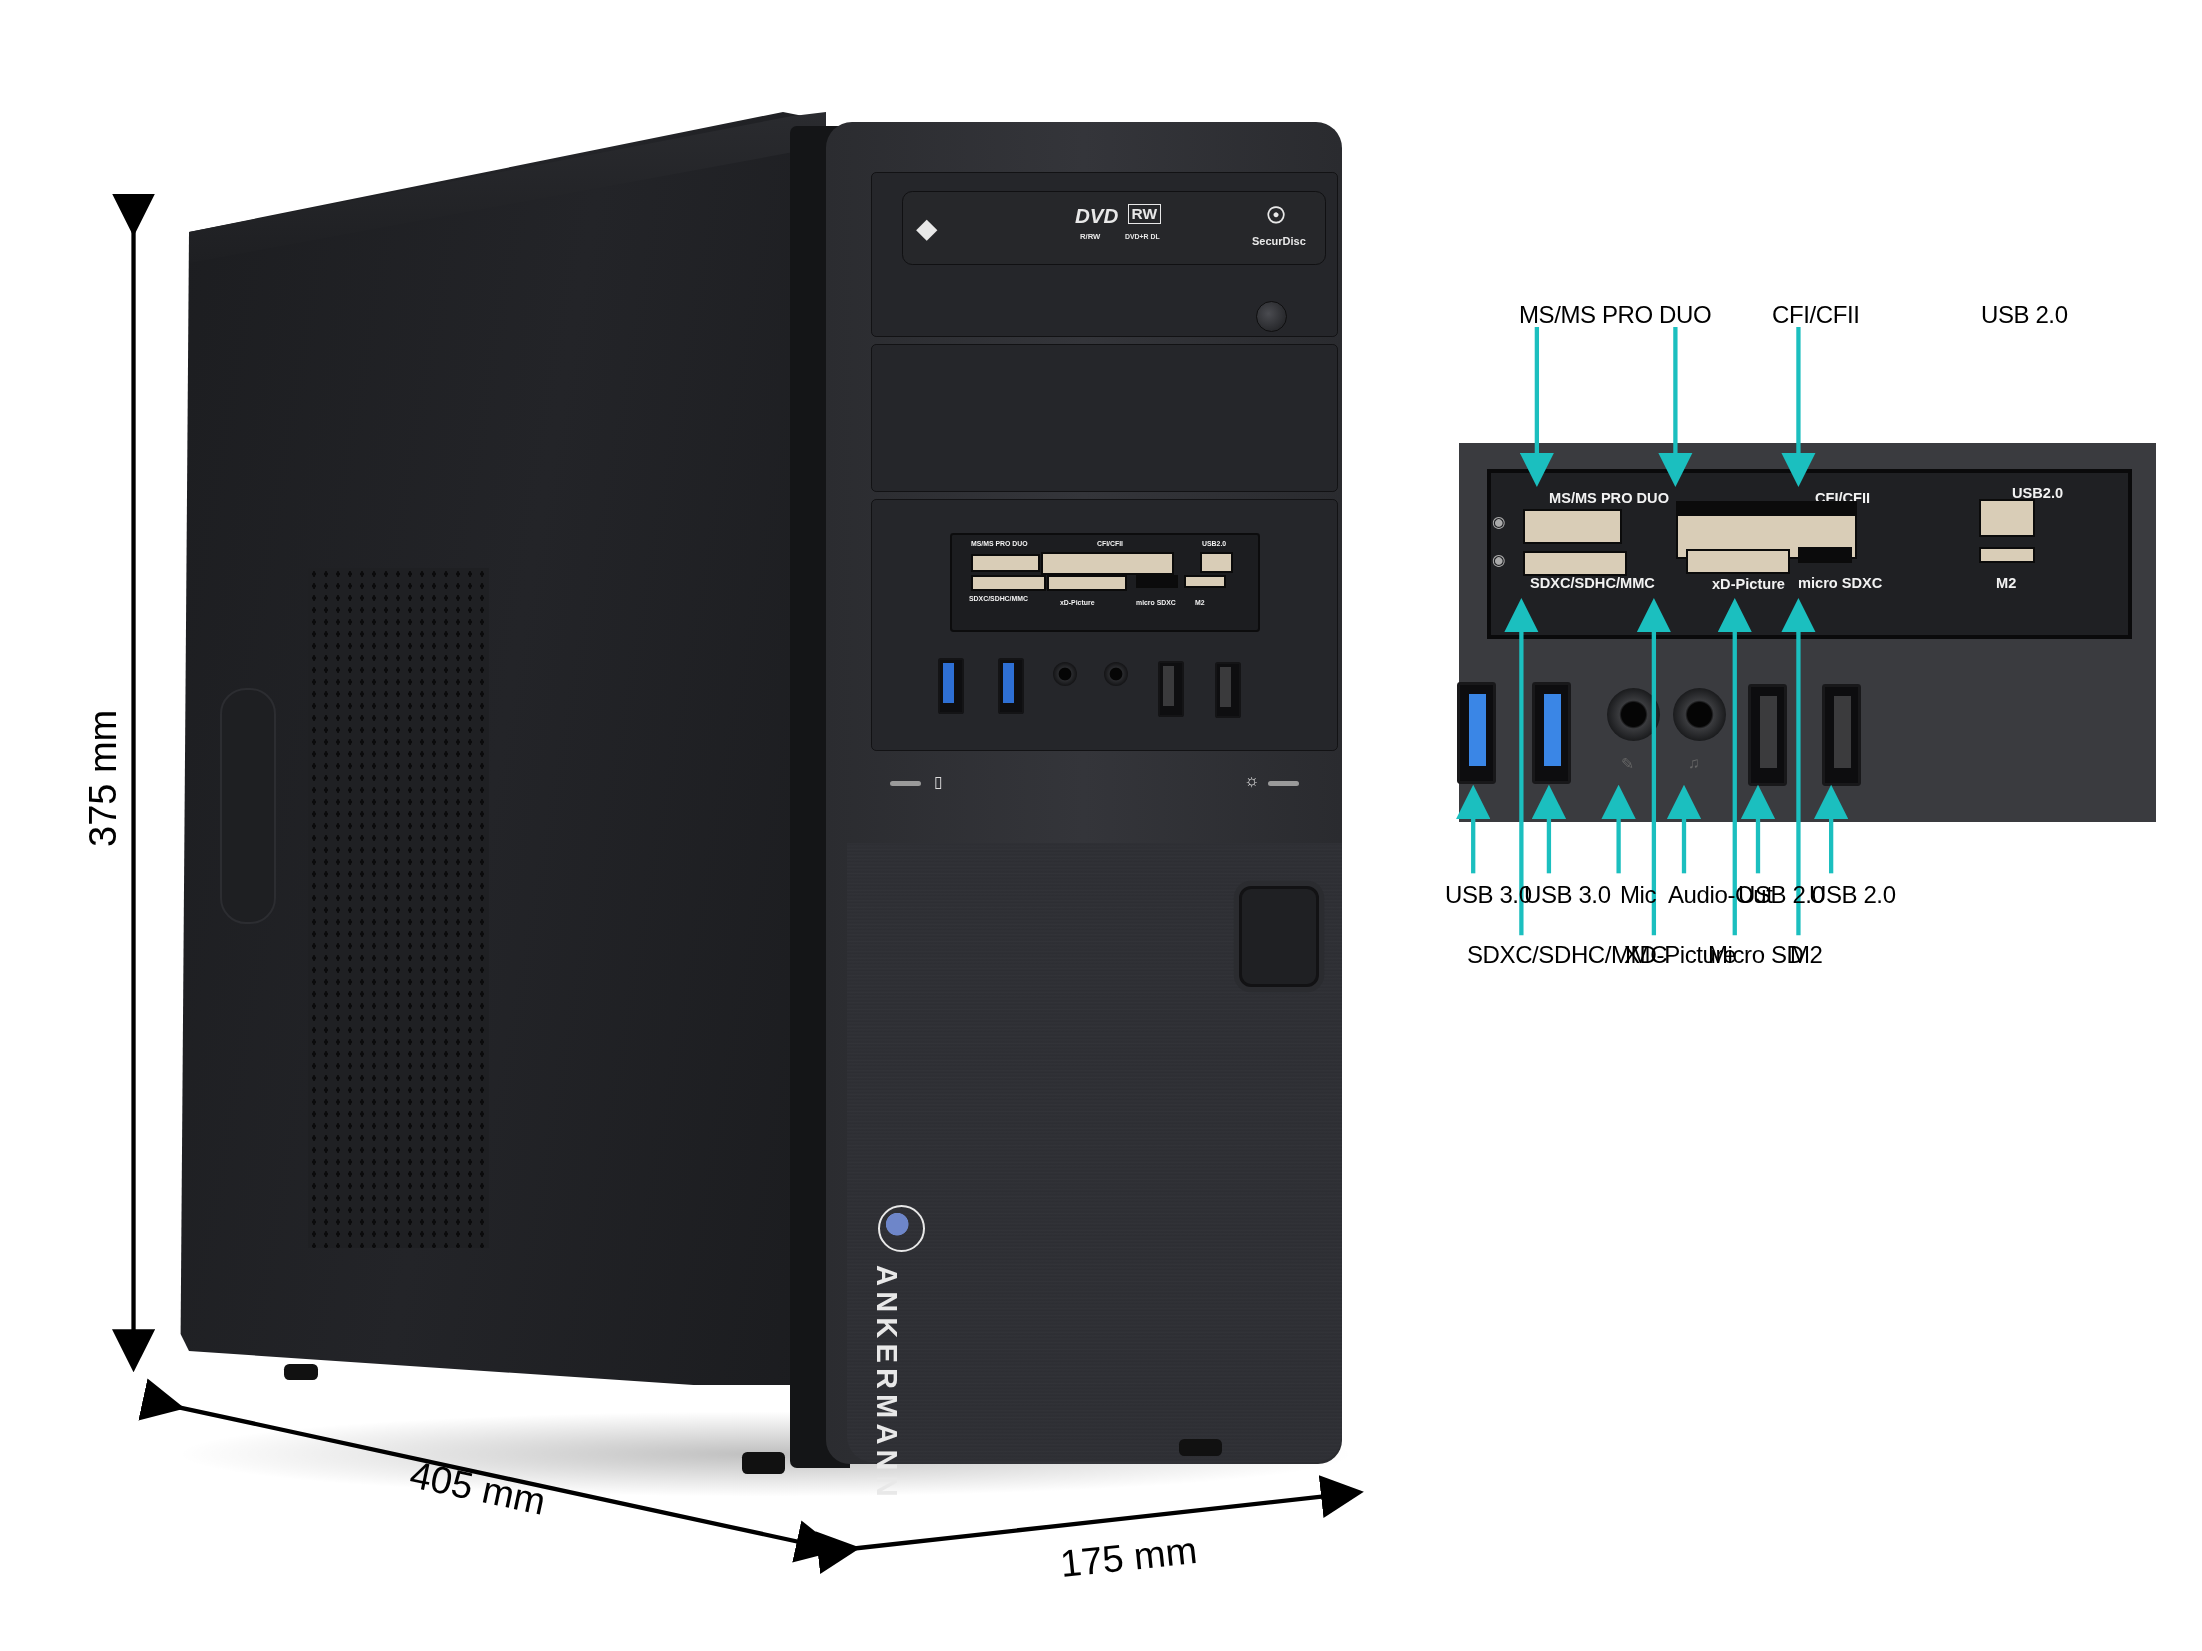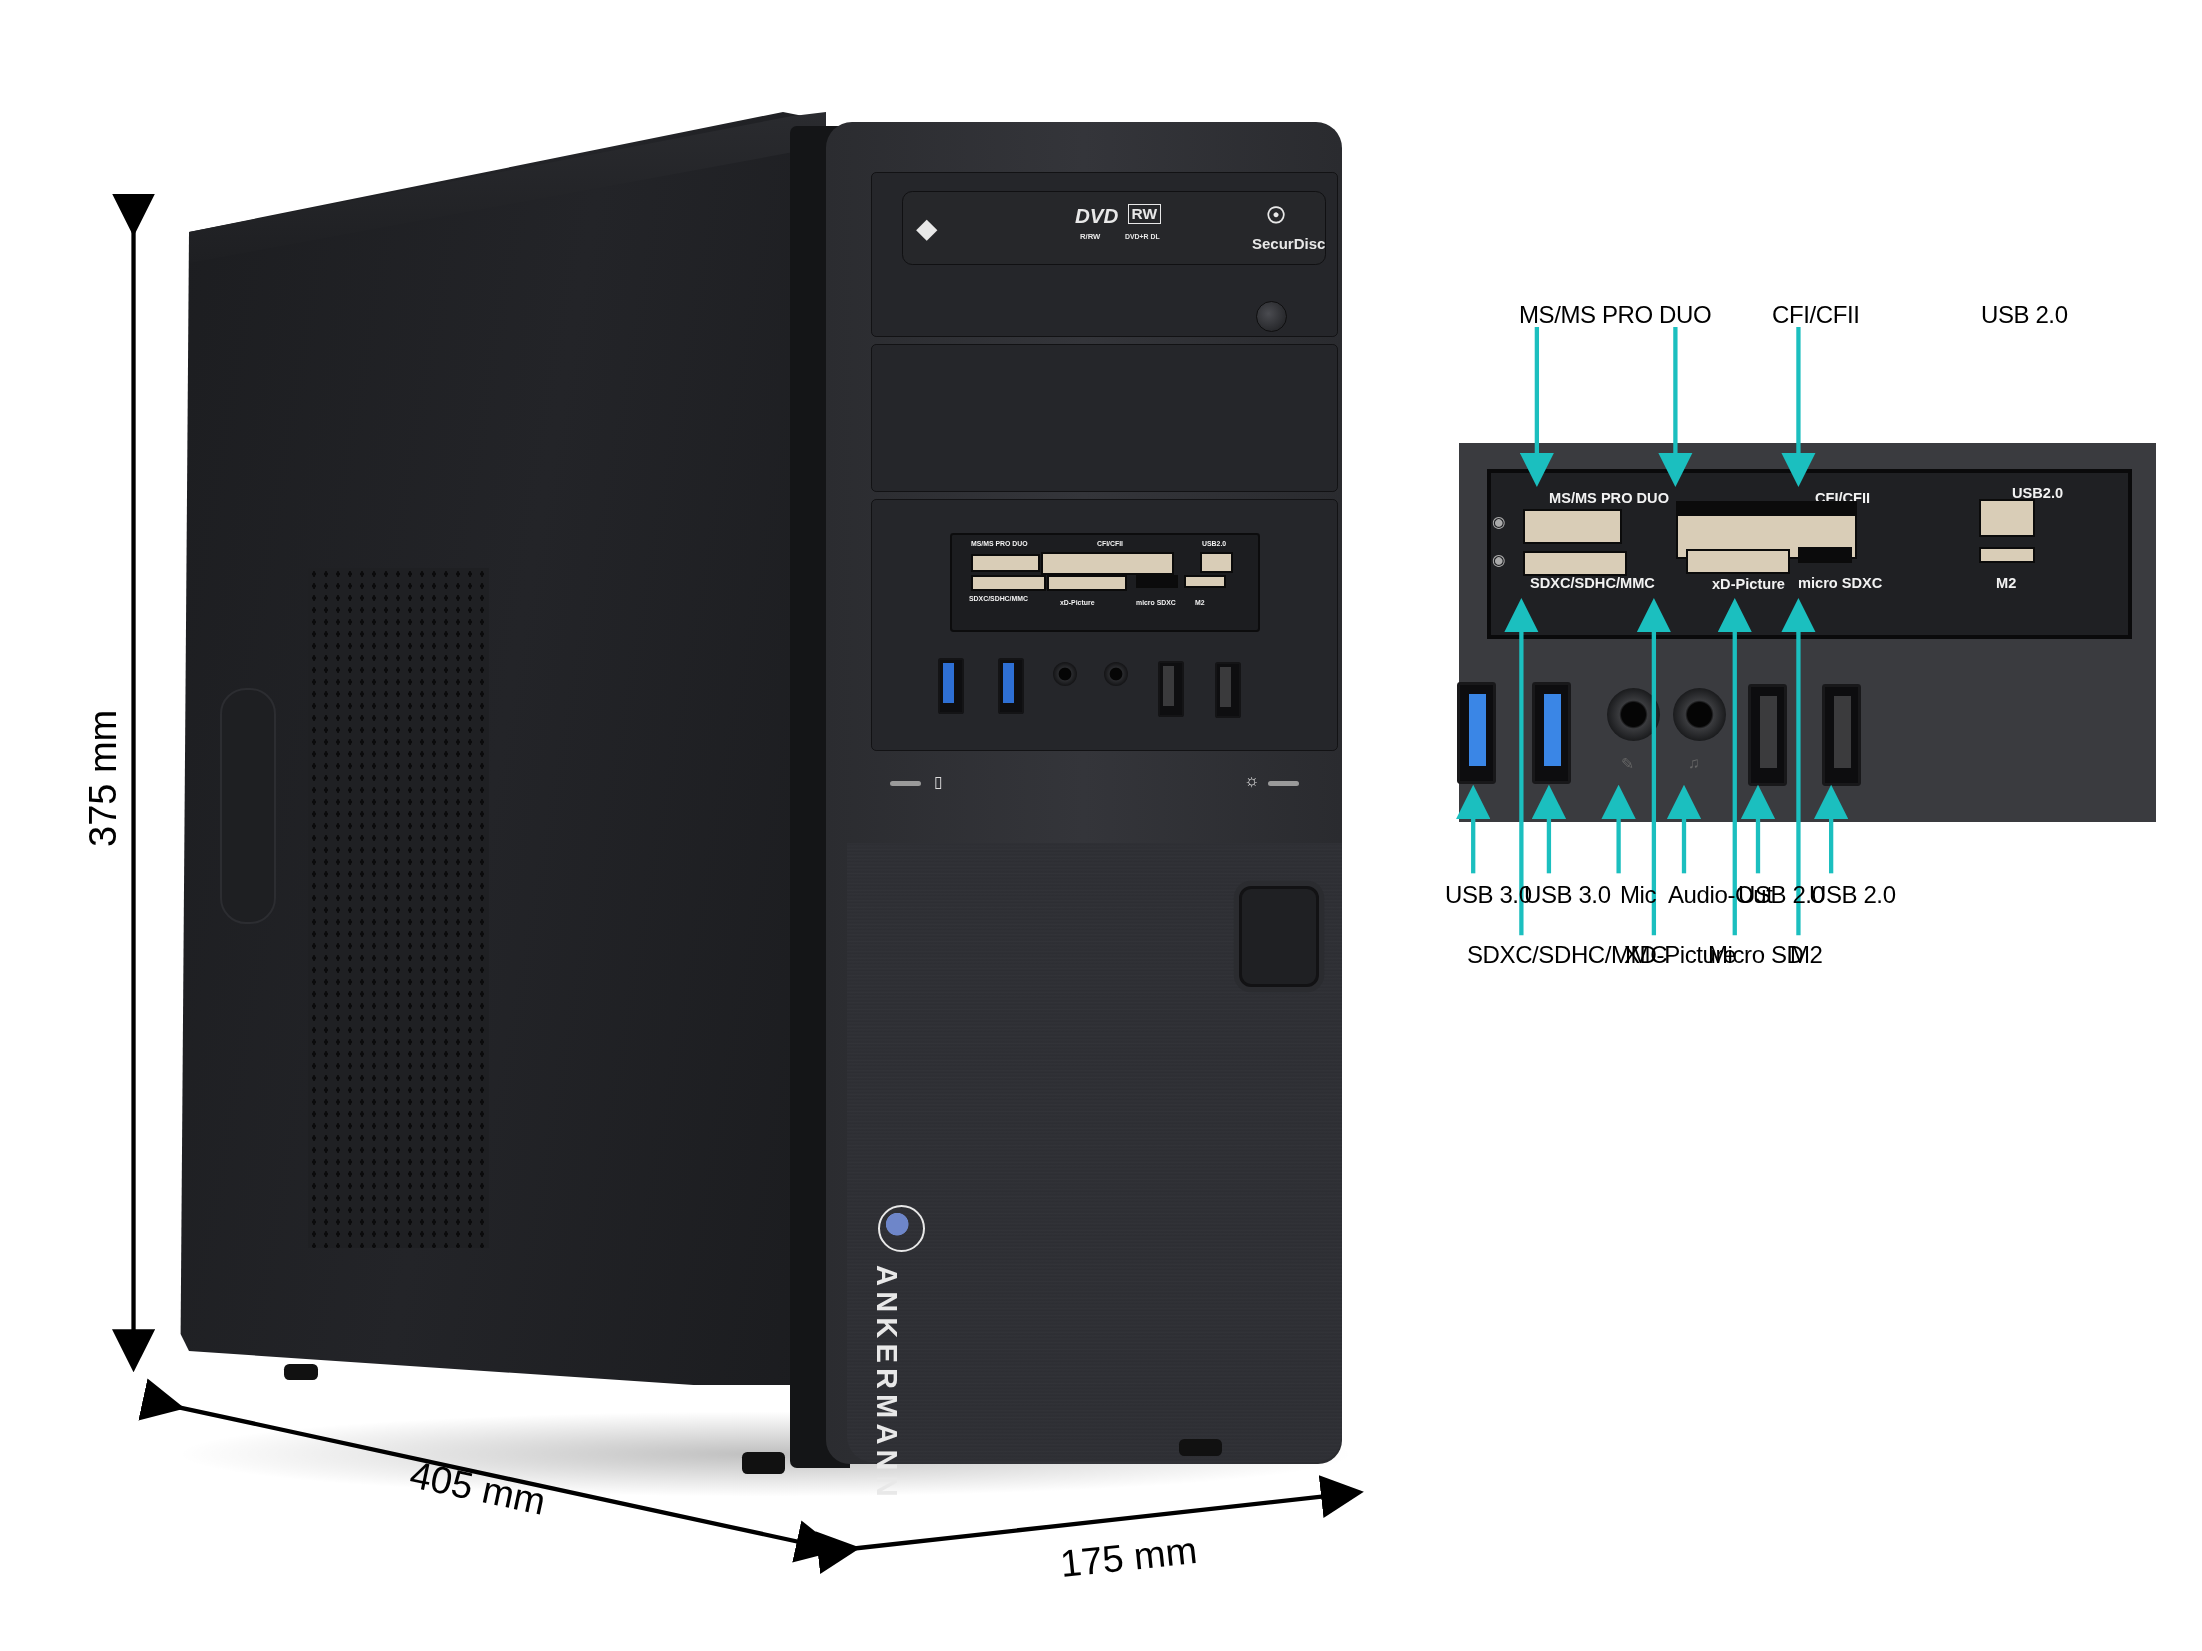--- a/index.html
+++ b/index.html
@@ -76,21 +76,21 @@
 <div class="front"></div>
 
 <div class="bay" style="left:871px;top:172px;width:465px;height:163px;"></div>
 <div class="odd-face">
   <span class="odd-txt" style="left:13.8px;top:20.6px;font-size:26px;">◆</span>
   <span class="odd-txt" style="left:172px;top:12px;font-size:20.6px;font-style:italic;">DVD</span>
   <span class="odd-txt" style="left:177px;top:40px;font-size:7.7px;">R/RW</span>
   <span class="odd-txt" style="left:225px;top:12px;font-size:15.5px;border:1.7px solid #e8e8e8;padding:0 2.6px;">RW</span>
   <span class="odd-txt" style="left:222px;top:41px;font-size:6.9px;">DVD+R DL</span>
   <span class="odd-txt" style="left:363px;top:10.3px;font-size:22.4px;">☉</span>
-  <span class="odd-txt" style="left:349px;top:43px;font-size:15px;">SecurDisc</span>
+  <span class="odd-txt" style="left:349px;top:43px;font-size:11px;">SecurDisc</span>
 </div>
 <div class="eject"></div>
 
 <div class="bay" style="left:871px;top:344px;width:465px;height:146px;"></div>
 
 <div class="bay" style="left:871px;top:499px;width:465px;height:250px;"></div>
 <div class="card-small">
   <span class="zlbl" style="left:19px;top:5.2px;font-size:6.9px;">MS/MS PRO DUO</span>
   <span class="zlbl" style="left:145px;top:5.2px;font-size:6.9px;">CFI/CFII</span>
   <span class="zlbl" style="left:250px;top:5.2px;font-size:6.9px;">USB2.0</span>

